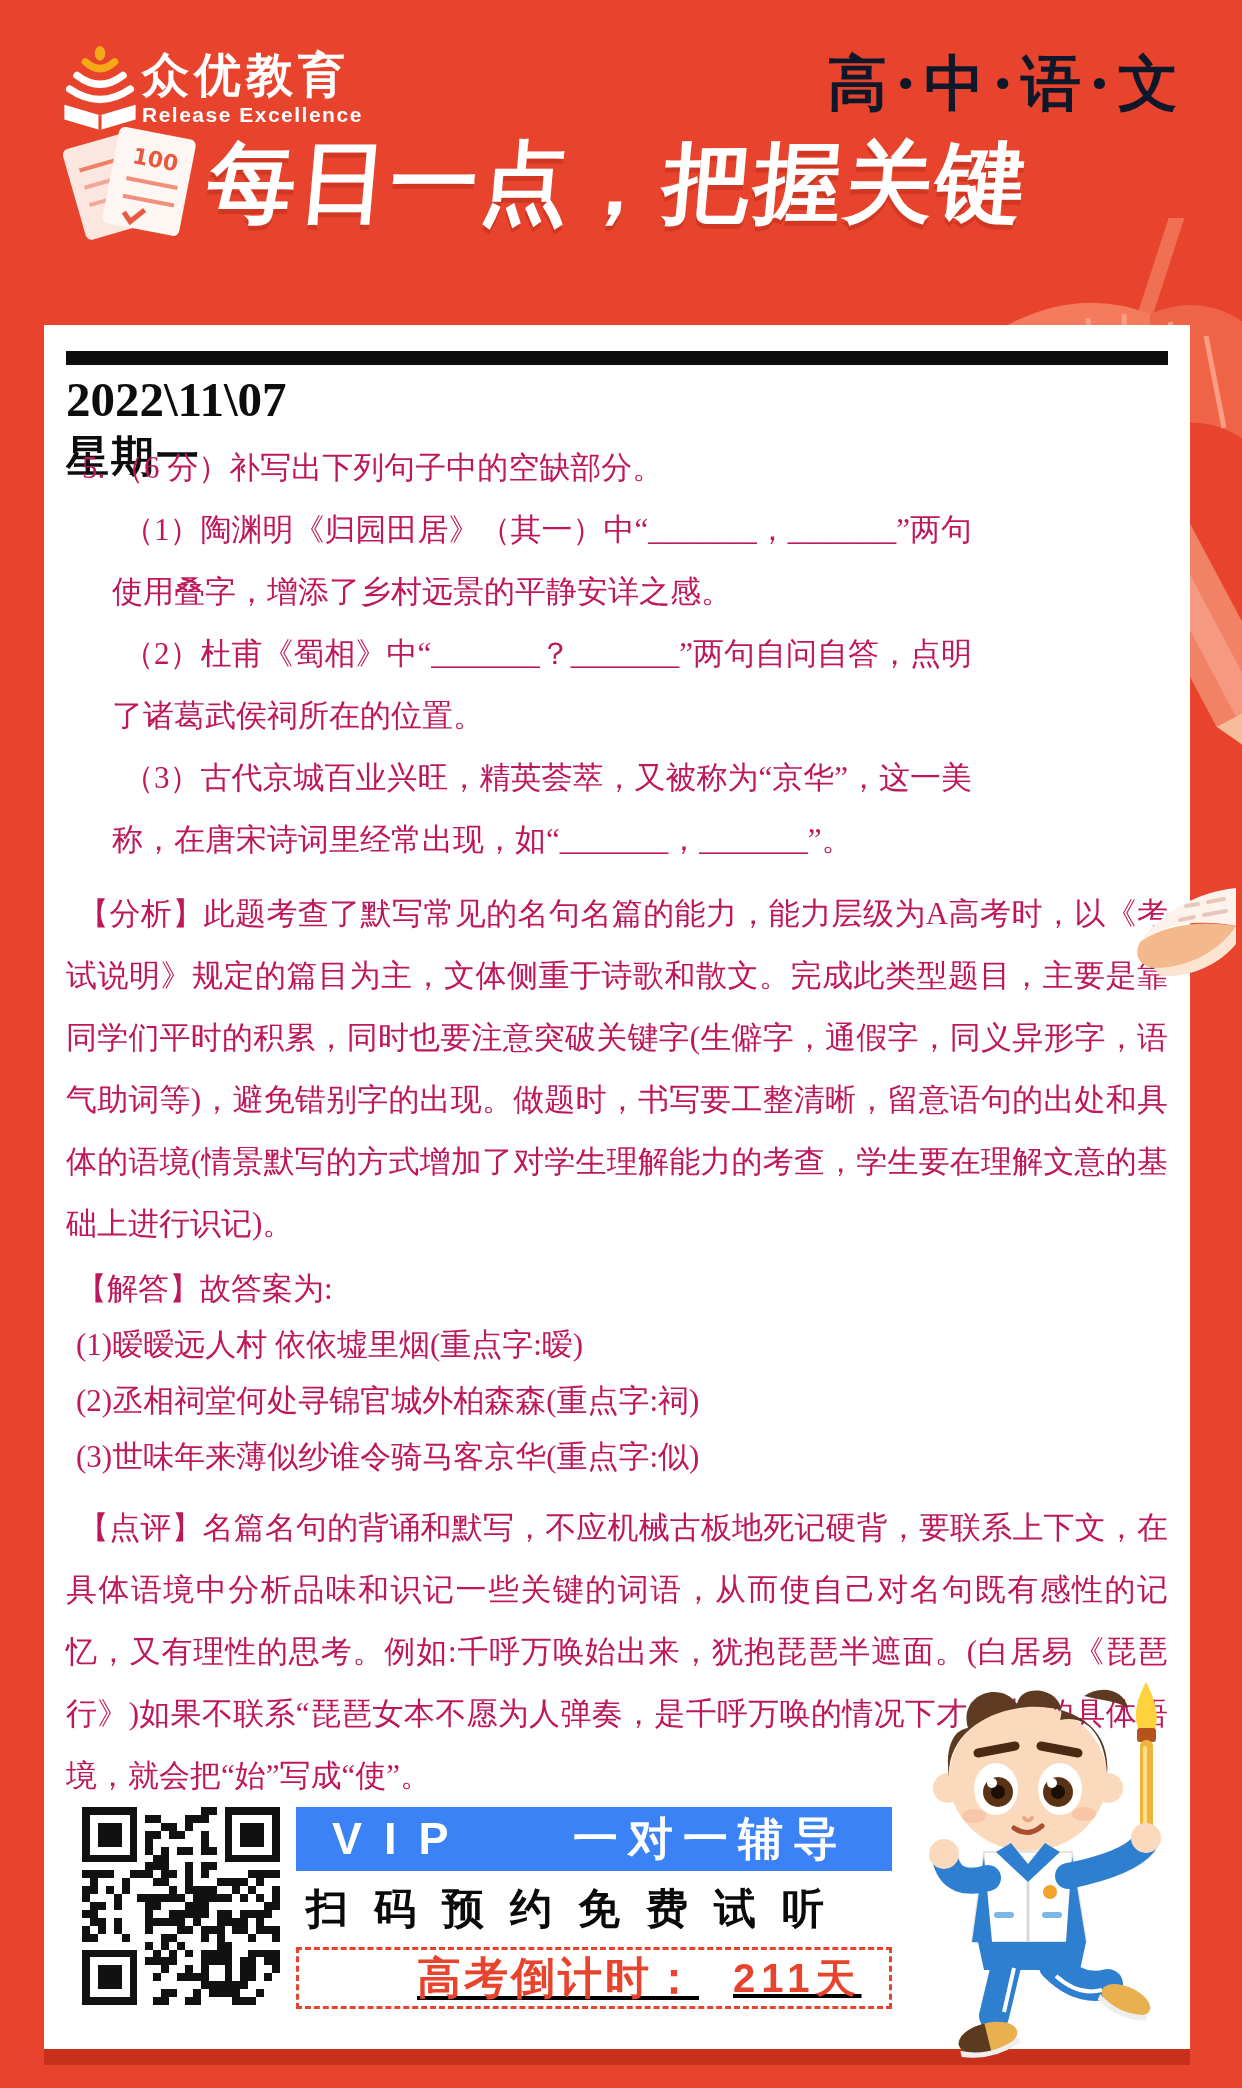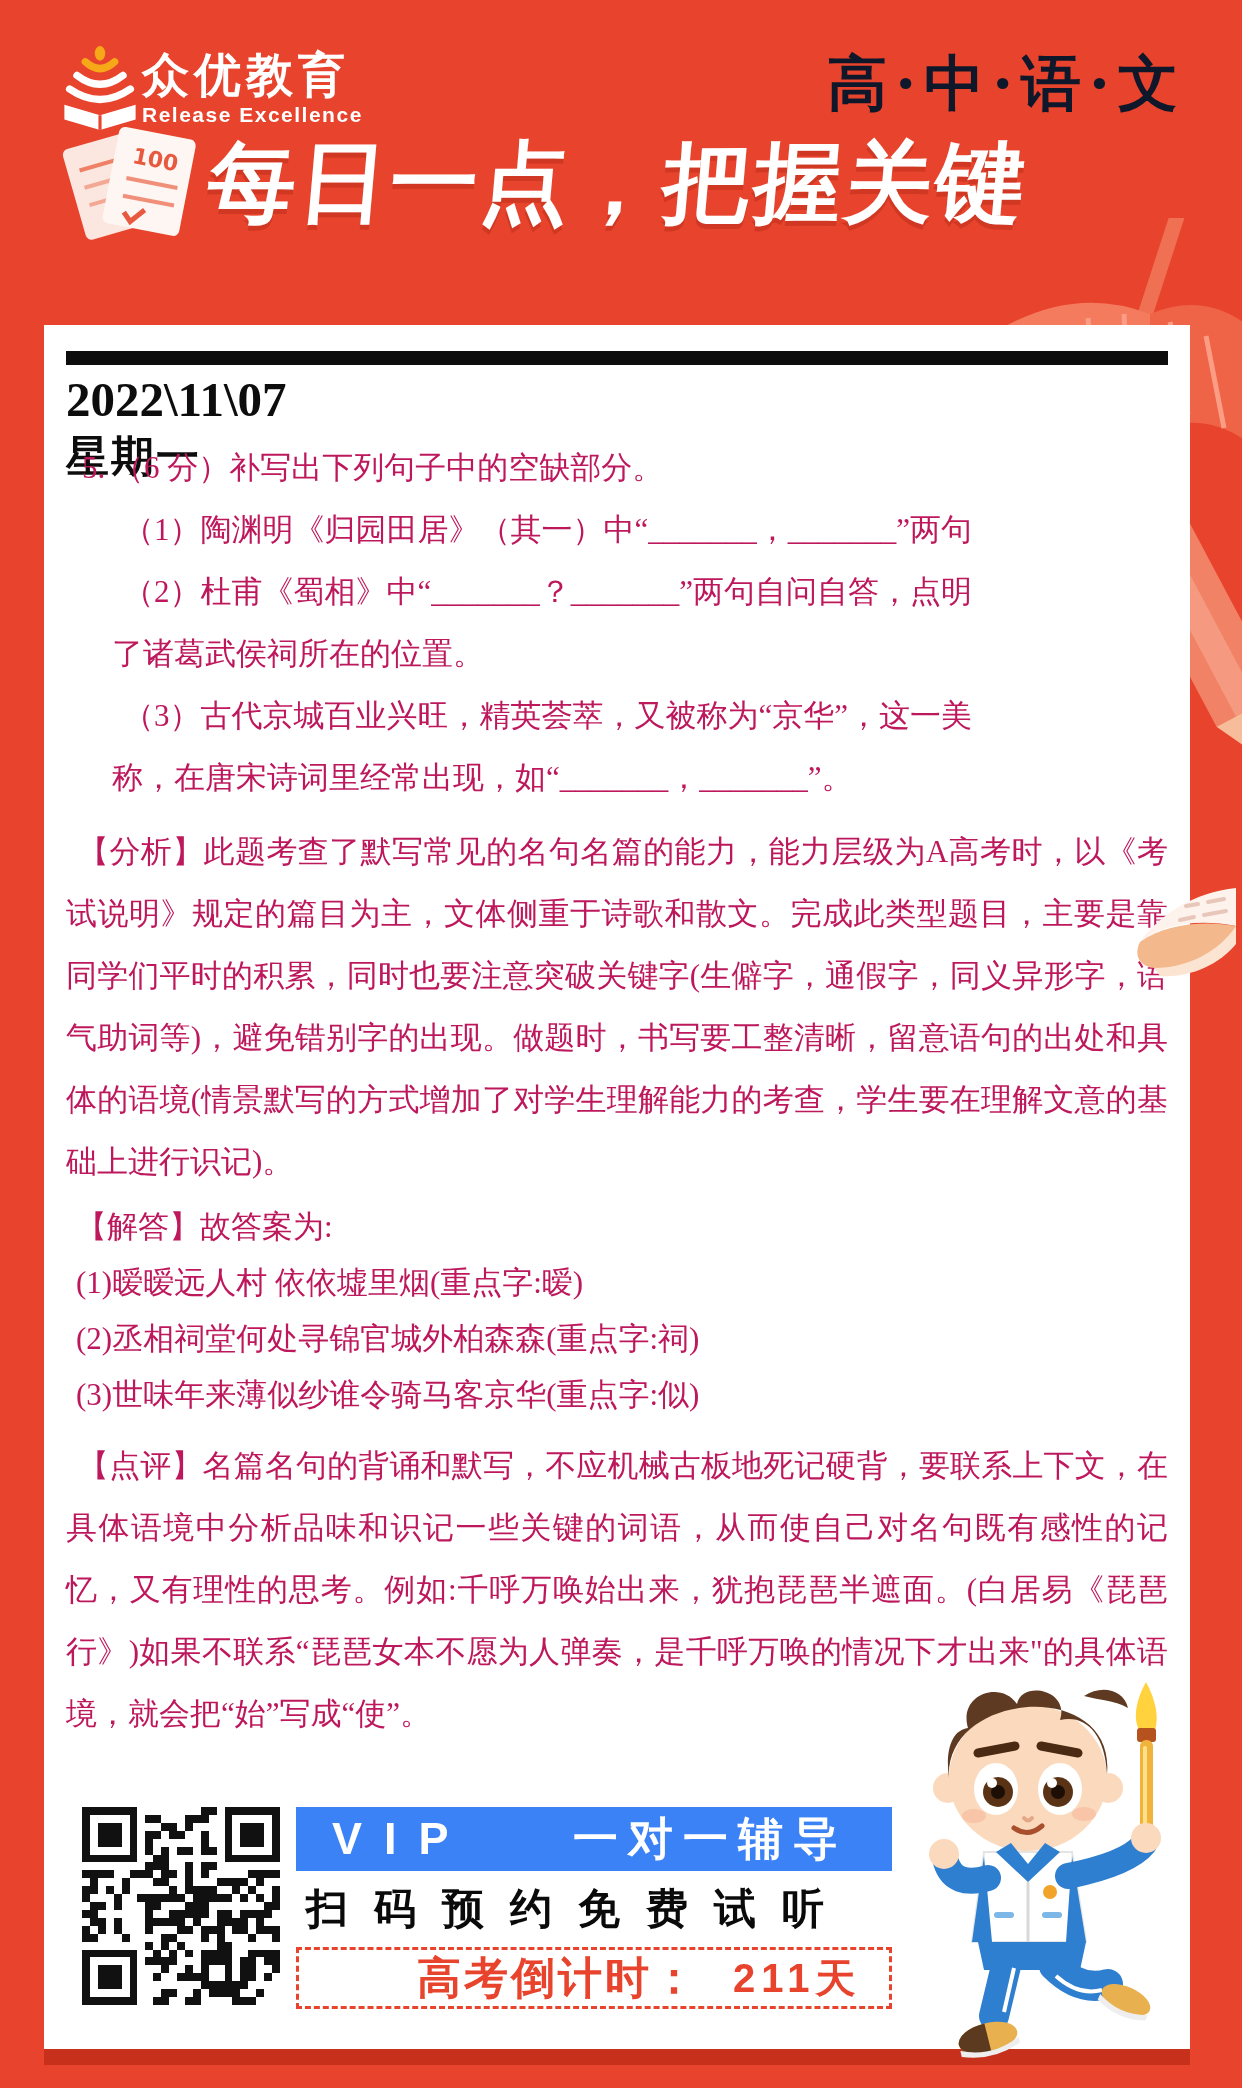--- a/index.html
+++ b/index.html
@@ -43,21 +43,21 @@
   .footer{position:absolute;left:38px;top:1482px;display:flex;align-items:flex-start;}
   .qr{width:198px;height:198px;}
   .footer-right{margin-left:16px;width:596px;}
   .vip-banner{height:64px;background:#3b82f6;display:flex;align-items:center;
               justify-content:space-between;padding:0 44px 0 36px;}
   .vip-label{color:#fff;font-size:45px;font-weight:900;letter-spacing:22px;}
   .vip-service{color:#fff;font-size:45px;font-weight:900;letter-spacing:10px;}
   .scan-text{margin-top:10px;color:#0a0a0a;font-size:42px;font-weight:900;
              letter-spacing:26px;padding-left:10px;white-space:nowrap;}
   .countdown{margin-top:10px;height:62px;border:3px dashed #E8432C;box-sizing:border-box;
-             display:flex;align-items:center;padding-left:118px;}
+             display:flex;align-items:center;padding-left:118px;text-decoration:underline;}
   .cd-label{color:#E8432C;font-size:44px;font-weight:900;letter-spacing:3px;}
   .cd-value{color:#E8432C;font-size:40px;font-weight:900;letter-spacing:6px;margin-left:34px;}
 </style>
 </head>
 <body>
 
 <div class="page">
 
   <svg class="deco-books" width="240" height="620" viewBox="0 0 240 620">
     <rect x="128" y="-30" width="15" height="300" rx="7" fill="#ef7052" transform="rotate(18 135 120)"></rect>
@@ -112,20 +112,21 @@
   <div class="card">
     <div class="black-bar"></div>
     <div class="date-row">
       <span class="date">2022\11\07</span>
       <span class="weekday">星期一</span>
     </div>
 
     <div class="question doc">
       <div class="q-line q-stem">5. （6 分）补写出下列句子中的空缺部分。</div>
       <div class="q-line q-first">（1）陶渊明《归园田居》（其一）中“_______，_______”两句</div>
+      <div class="q-line q-cont">使用叠字，增添了乡村远景的平静安详之感。</div>
       <div class="q-line q-first">（2）杜甫《蜀相》中“_______？_______”两句自问自答，点明</div>
       <div class="q-line q-cont">了诸葛武侯祠所在的位置。</div>
       <div class="q-line q-first">（3）古代京城百业兴旺，精英荟萃，又被称为“京华”，这一美</div>
       <div class="q-line q-cont">称，在唐宋诗词里经常出现，如“_______，_______”。</div>
     </div>
 
     <p class="para doc">【分析】此题考查了默写常见的名句名篇的能力，能力层级为A高考时，以《考试说明》规定的篇目为主，文体侧重于诗歌和散文。完成此类型题目，主要是靠同学们平时的积累，同时也要注意突破关键字(生僻字，通假字，同义异形字，语气助词等)，避免错别字的出现。做题时，书写要工整清晰，留意语句的出处和具体的语境(情景默写的方式增加了对学生理解能力的考查，学生要在理解文意的基础上进行识记)。</p>
 
     <div class="answers doc">
       <div class="a-line">【解答】故答案为:</div>

